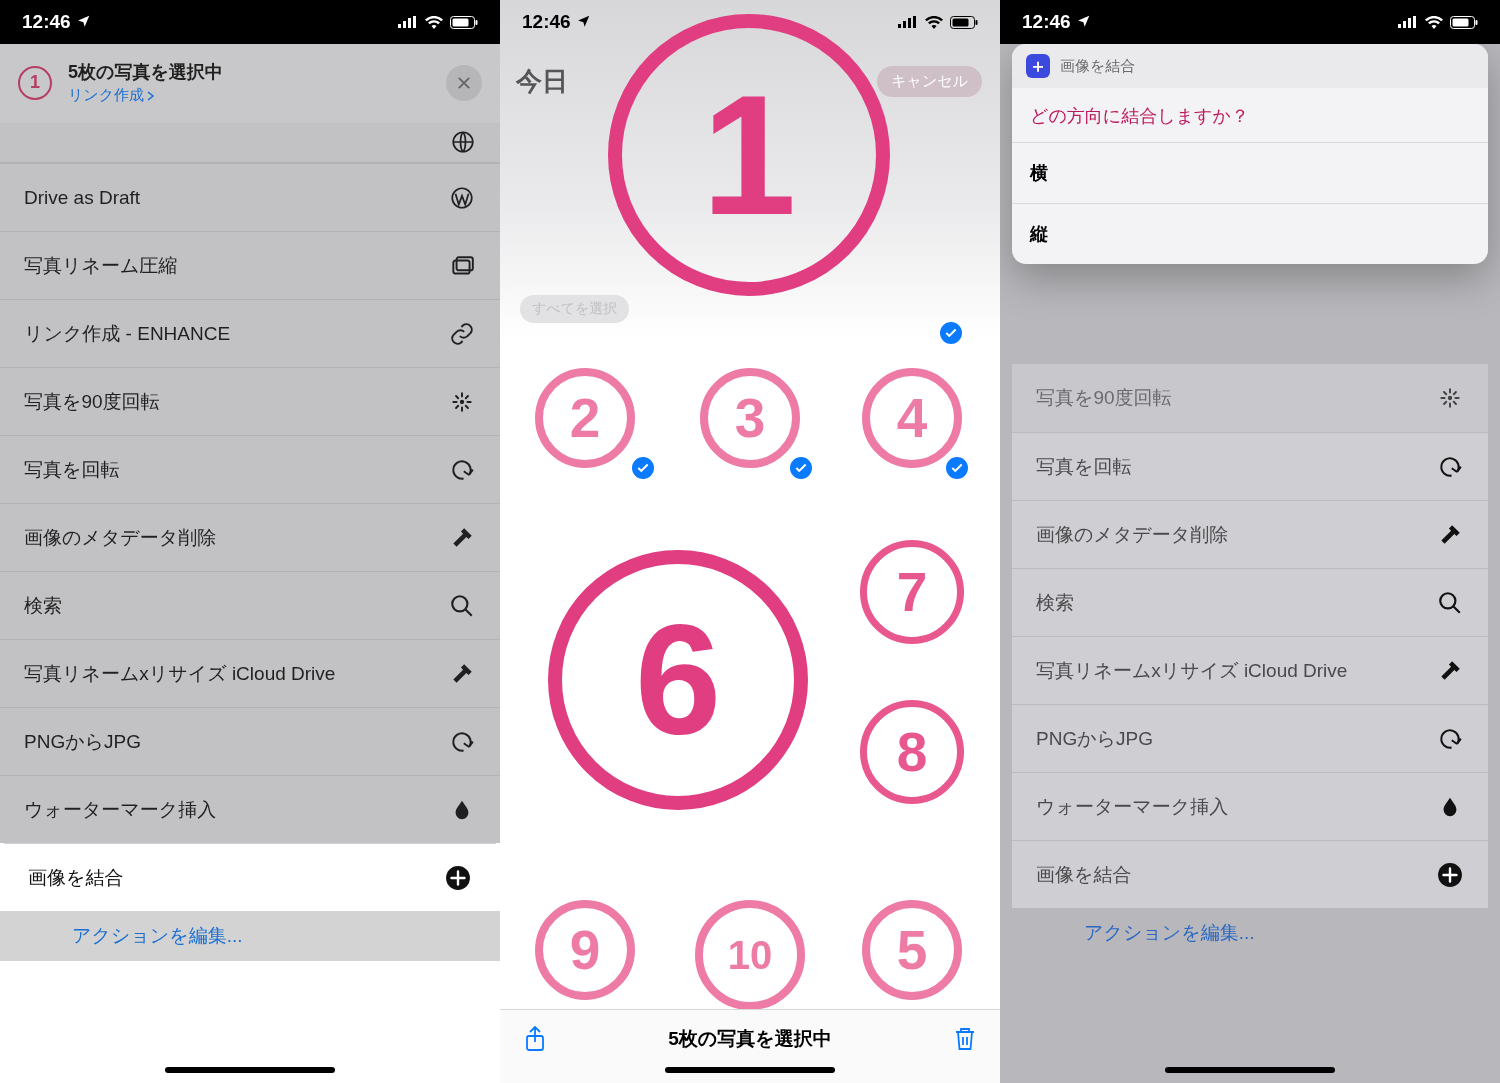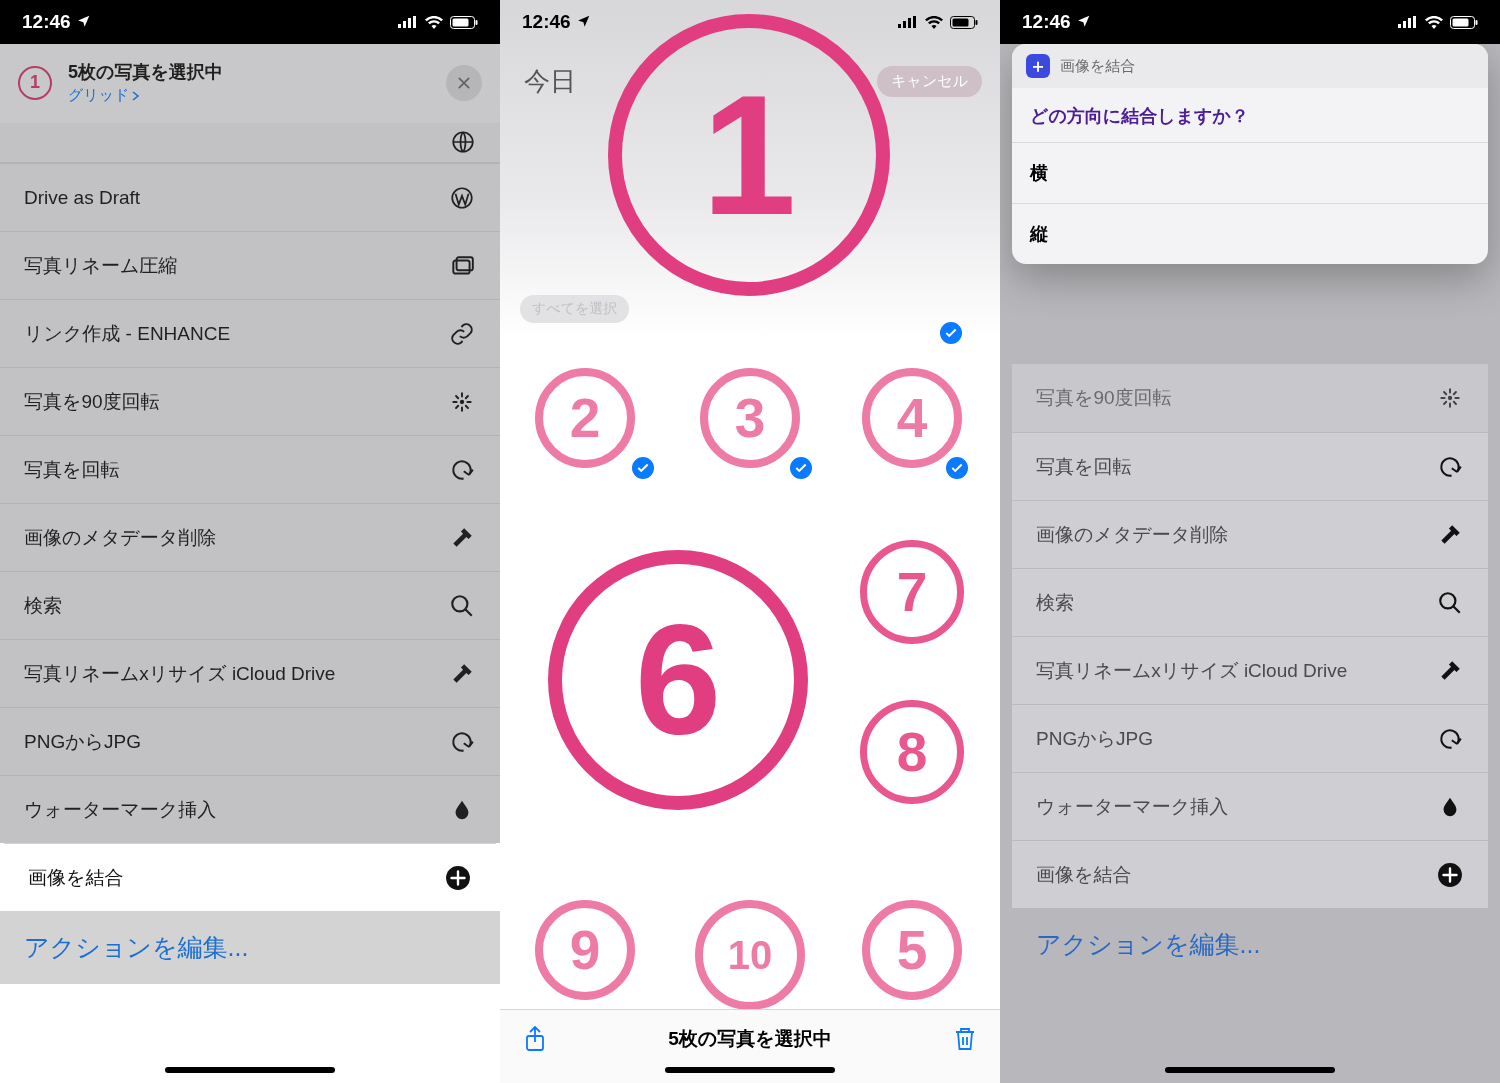--- a/index.html
+++ b/index.html
@@ -83,40 +83,41 @@
     padding: 0 24px;
     border-top: 1px solid #d4d4d8;
     font-size: 19px;
     color: #111;
     gap: 14px;
   }
   .row .label { flex: 1; }
   .row .icon { width: 28px; height: 28px; display: flex; align-items: center; justify-content: center; }
   .row.highlight { background: #fff; }
   .edit-link {
-    color: #0a7aff; font-size: 25px;
-    padding: 20px 24px;
+    color: #0a7aff; font-size: 19px;
+    padding: 12px 24px;
+    margin-left: 48px;
   }
   .s1-peek { height: 40px; background: #e9e9ec; border-bottom: 1px solid #d4d4d8; position: relative; }
   .s1-dimmable { position: relative; }
   .s1-dim-overlay {
     position: absolute; inset: 0; background: rgba(80,80,80,0.25);
     pointer-events: none;
   }
 
   
   .s2-body { position: absolute; inset: 0; background: #fff; }
   .s2-top {
     position: absolute; top: 0; left: 0; right: 0;
     height: 340px;
     background: linear-gradient(#d7d7d9 0%, #eaeaec 60%, #fff 100%);
   }
   .s2-today {
-    position: absolute; top: 64px; left: 24px;
-    font-size: 26px; font-weight: 400; color: #555;
+    position: absolute; top: 64px; left: 16px;
+    font-size: 26px; font-weight: 700; color: #555;
   }
   .s2-cancel {
     position: absolute; top: 66px; right: 18px;
     background: #cfbfc6; color: #fff;
     font-size: 15px; padding: 6px 14px;
     border-radius: 18px;
   }
   .select-all {
     position: absolute; top: 295px; left: 20px;
     background: #e2e2e4; color: #c0c0c4;
@@ -174,21 +175,21 @@
     color: #6a6a6e;
     font-size: 15px;
   }
   .hdr-badge {
     width: 24px; height: 24px; border-radius: 6px;
     background: #3b49df; color: #fff;
     display: flex; align-items: center; justify-content: center;
     font-weight: 800; font-size: 18px; line-height: 1;
   }
   .s3-sheet .q {
-    font-size: 18px; font-weight: 700; color: #4c1d95;
+    font-size: 18px; font-weight: 400; color: #be185d;
     padding: 16px 18px 14px;
   }
   .s3-opt {
     padding: 18px 18px;
     border-top: 1px solid #dadadd;
     font-size: 18px; font-weight: 600;
   }
   .s3-dim .row .label { color: #4a4a4c; }
 </style>
 </head>
@@ -227,21 +228,21 @@
   </div>
 
   <div class="s1-body">
     <div class="s1-dimmable">
 
     <div class="s1-header">
       <div class="badge-num">1</div>
       <div class="titles">
         <div class="title">5枚の写真を選択中</div>
         <div class="options">
-          <span>グリッド</span>
+          <span>リンク作成</span>
           <svg width="8" height="10" viewBox="0 0 8 10">
                 <path d="M1 1l5 4-5 4" fill="none" stroke="#0a7aff" stroke-width="1.6"></path>
               </svg>
         </div>
       </div>
       <div class="close-x">
         <svg viewBox="0 0 24 24">
               <path d="M5 5l14 14M19 5L5 19" stroke="#6a6a6e" stroke-width="2.6" stroke-linecap="round"></path>
             </svg>
       </div>

